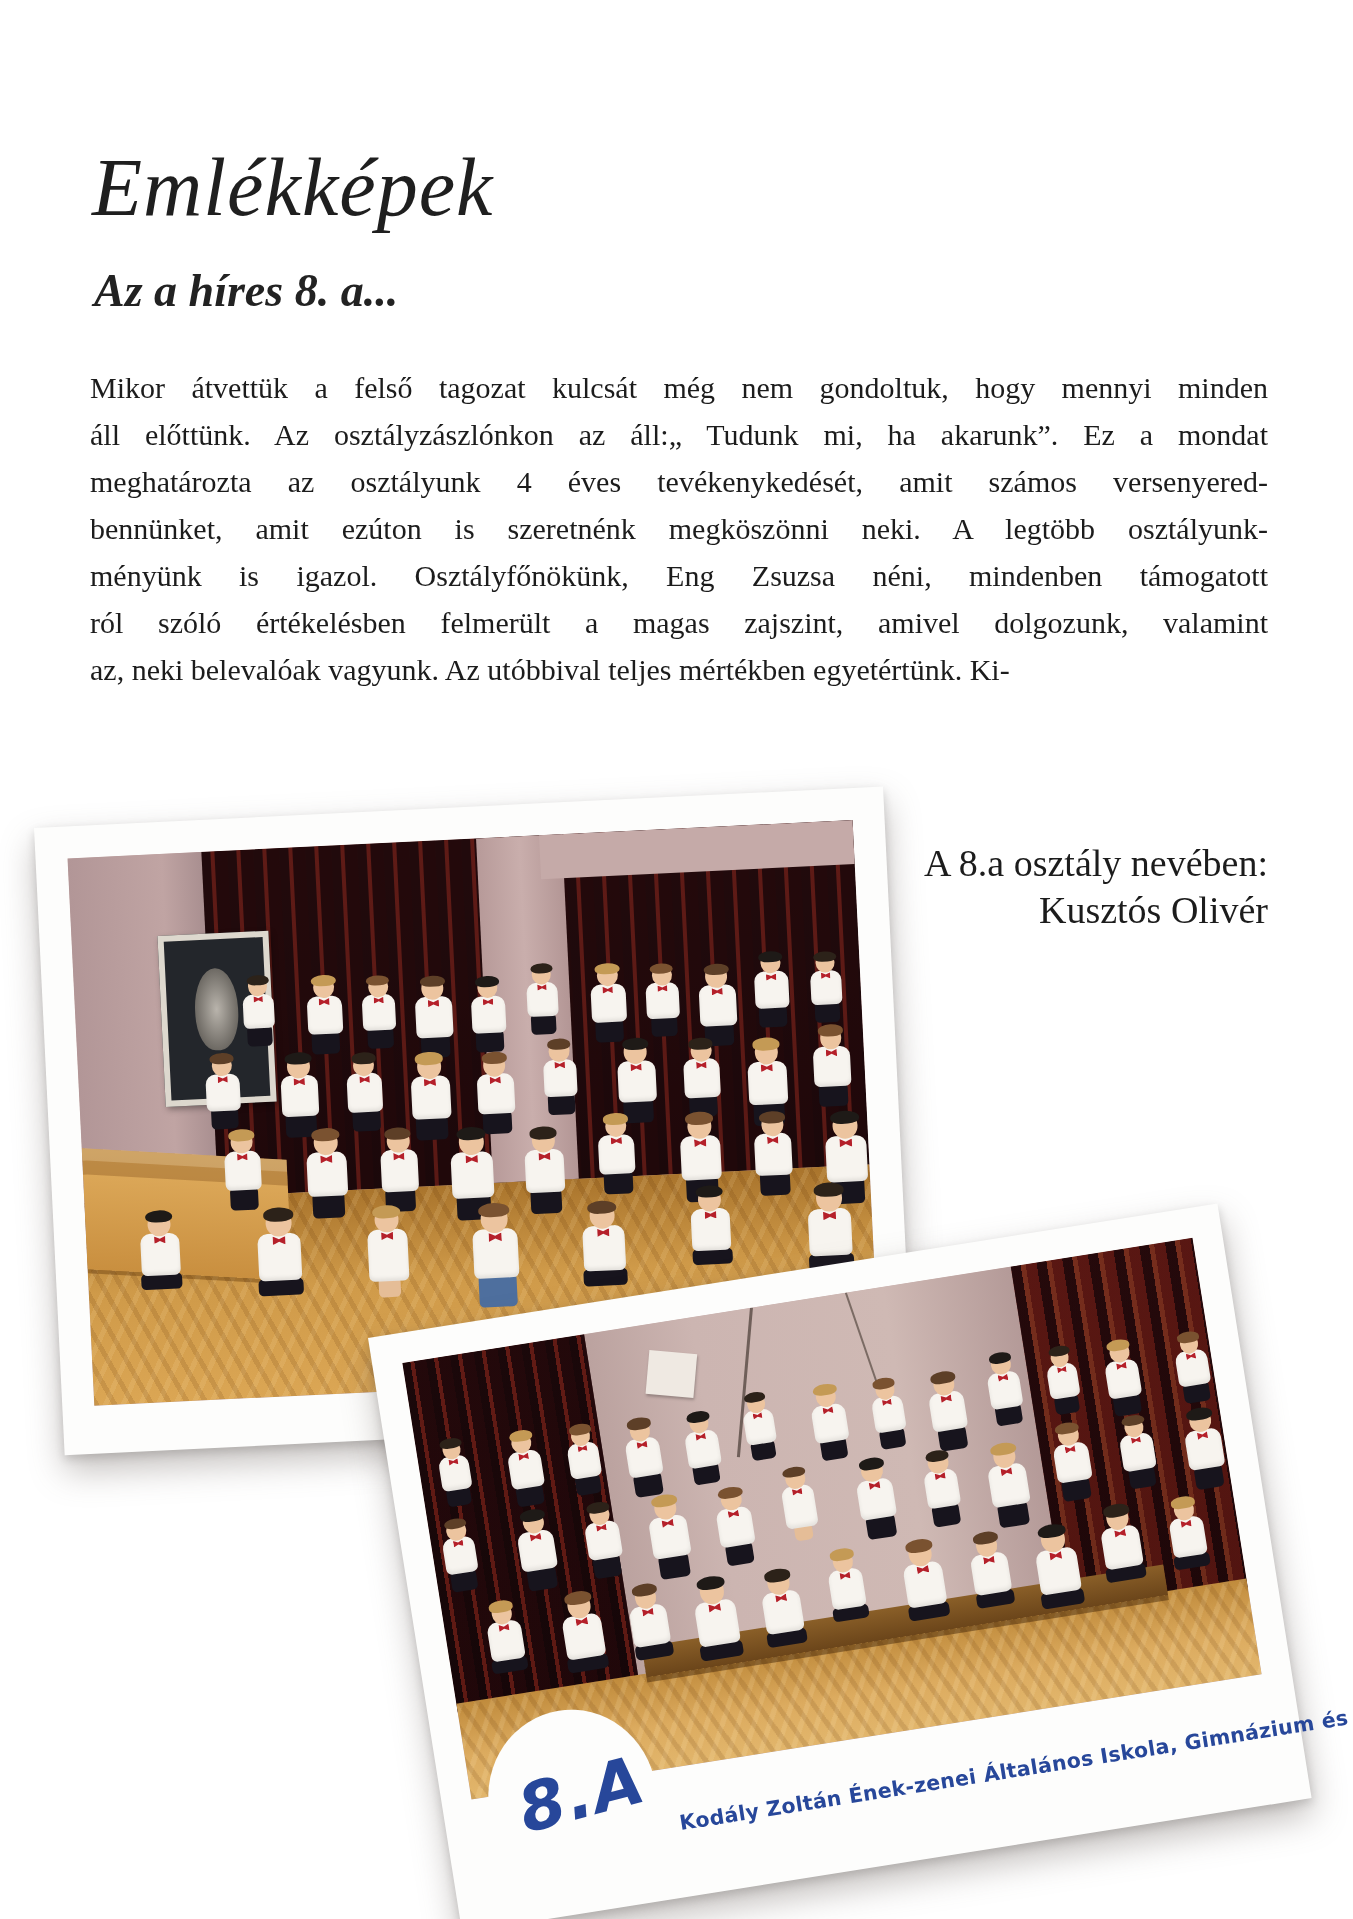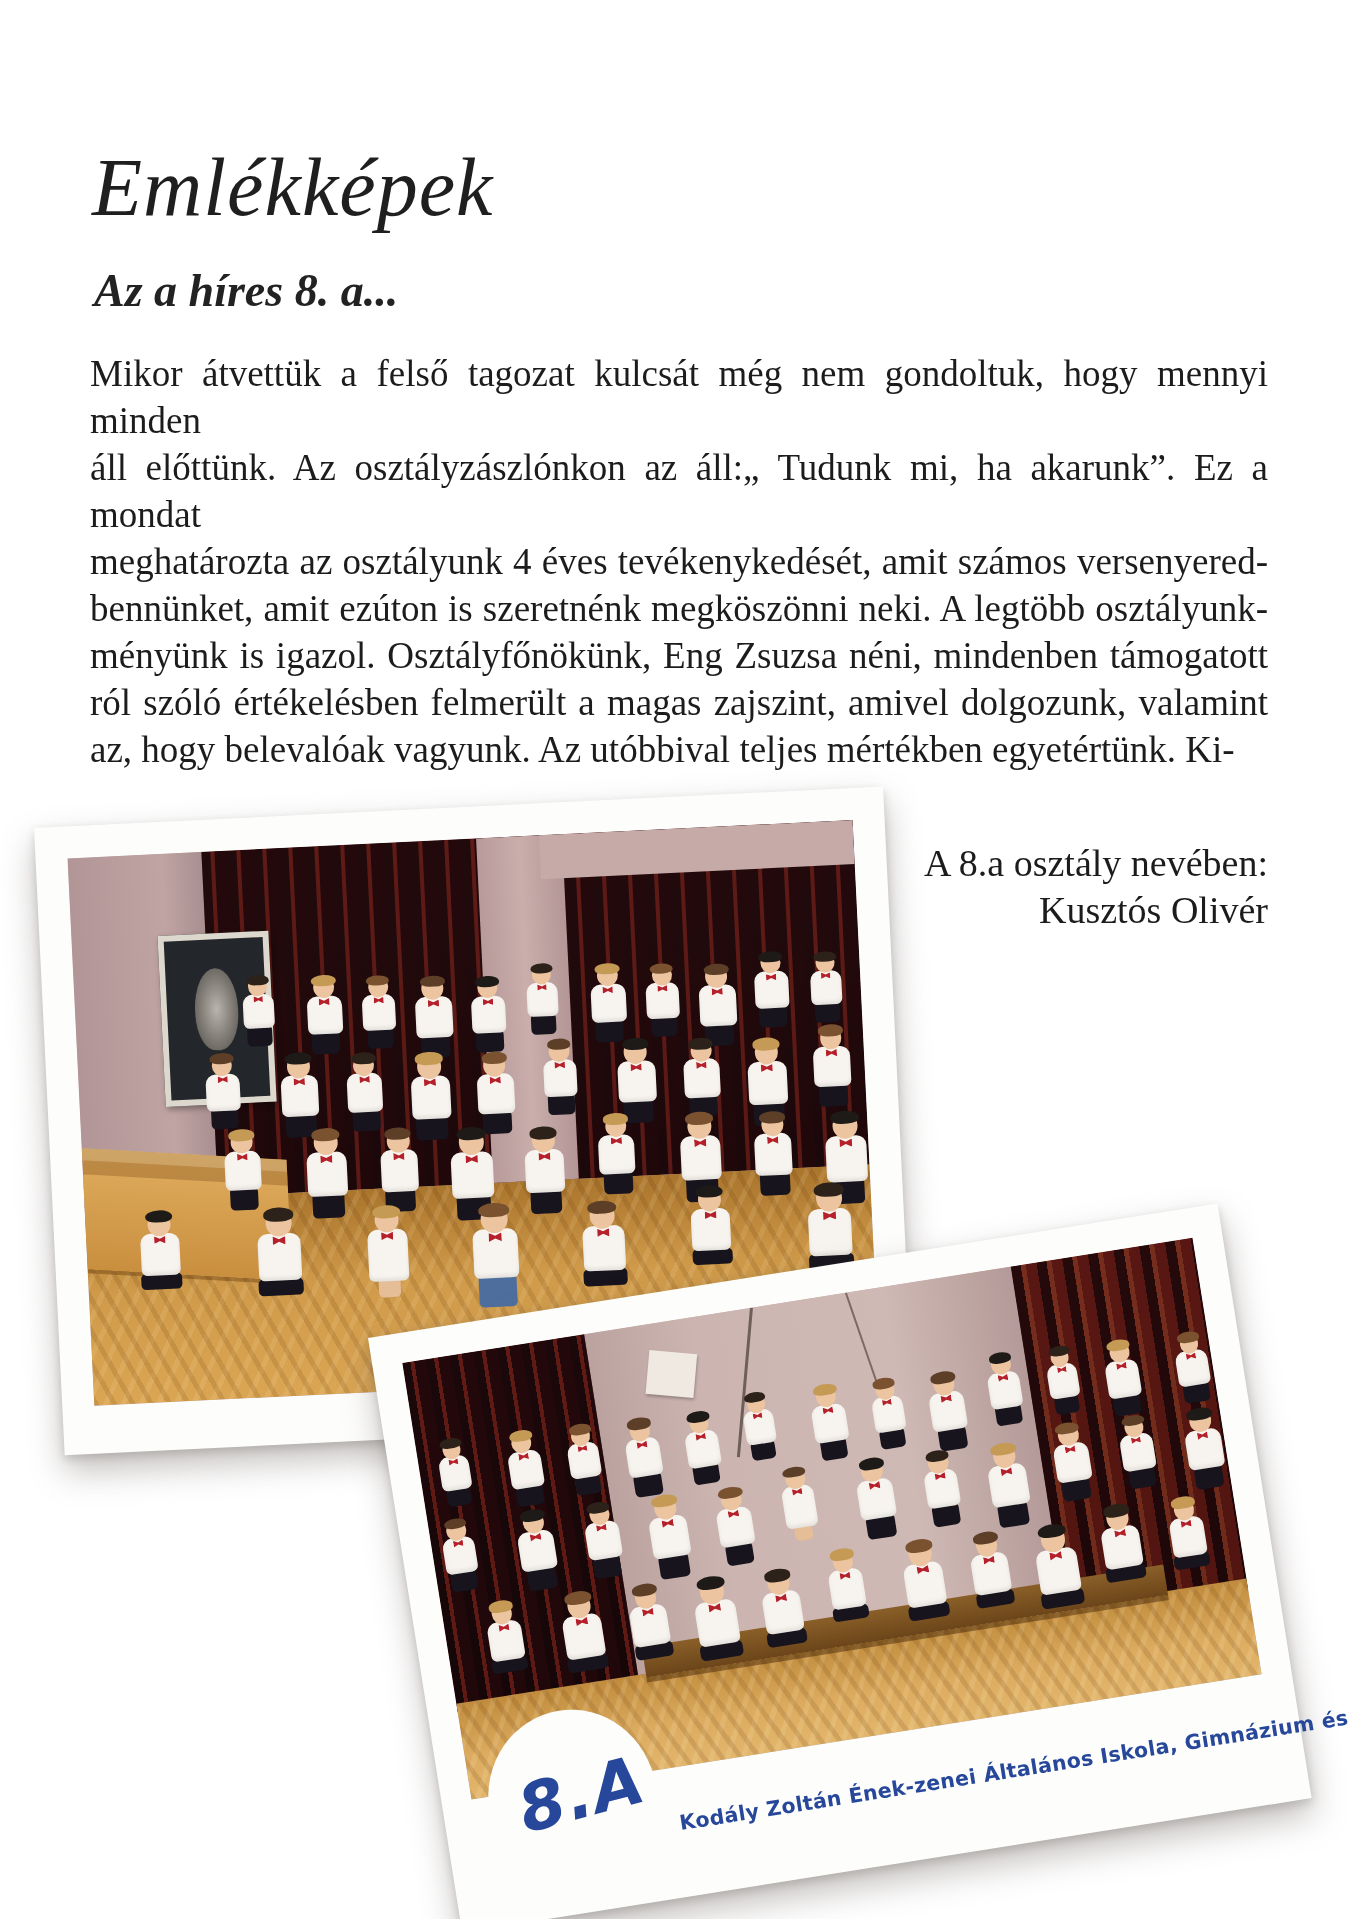--- a/index.html
+++ b/index.html
@@ -13,22 +13,22 @@
     font-size:82px;font-style:italic;font-weight:400;color:#1f1f1f;
     letter-spacing:1px;white-space:nowrap;
   }
   .subtitle{
     position:absolute;left:94px;top:226px;
     font-size:46px;font-style:italic;font-weight:600;color:#222;
     white-space:nowrap;
   }
   
   .paragraph{
-    position:absolute;left:90px;top:350px;width:1178px;
-    font-size:37px;line-height:47px;color:#1c1c1c;
+    position:absolute;left:90px;top:364px;width:1178px;
+    font-size:30px;line-height:47px;color:#1c1c1c;
   }
   .pline{text-align:justify;text-align-last:justify;white-space:normal;}
   .pline:last-child{text-align-last:left;}
   
   .attribution{
     position:absolute;right:85px;top:840px;width:420px;
     font-size:38px;line-height:47px;
     text-align:right;color:#1c1c1c;
   }
   
@@ -124,21 +124,21 @@
 <h1 class="title">Emlékképek</h1>
 <h2 class="subtitle">Az a híres 8. a...</h2>
 
 <div class="paragraph" id="paragraph">
     <div class="pline">Mikor átvettük a felső tagozat kulcsát még nem gondoltuk, hogy mennyi minden</div>
     <div class="pline">áll előttünk. Az osztályzászlónkon az áll:„ Tudunk mi, ha akarunk”. Ez a mondat</div>
     <div class="pline">meghatározta az osztályunk 4 éves tevékenykedését, amit számos versenyered-</div>
     <div class="pline">bennünket, amit ezúton is szeretnénk megköszönni neki. A legtöbb osztályunk-</div>
     <div class="pline">ményünk is igazol. Osztályfőnökünk, Eng Zsuzsa néni, mindenben támogatott</div>
     <div class="pline">ról szóló értékelésben felmerült a magas zajszint, amivel dolgozunk, valamint</div>
-    <div class="pline">az, hogy belevalóak vagyunk. Az utóbbival teljes mértékben egyetértünk. Ki-</div>
+    <div class="pline">az, neki belevalóak vagyunk. Az utóbbival teljes mértékben egyetértünk. Ki-</div>
   </div>
 
 <div class="attribution">
   <div>A 8.a osztály nevében:</div>
   <div>Kusztós Olivér</div>
 </div>
 
 <div class="photo" id="photo1">
   <div class="photo-inner">
     <div class="lay p1-wall-left"></div>

